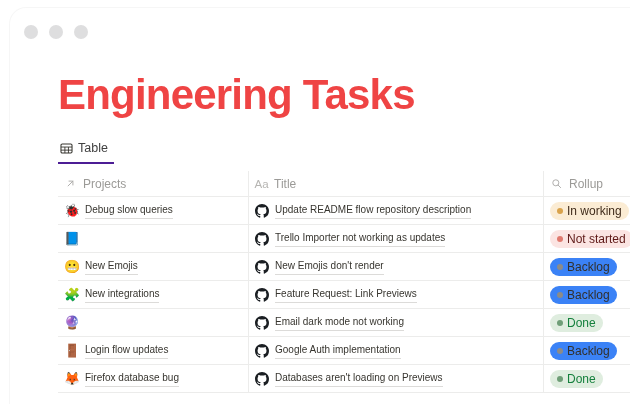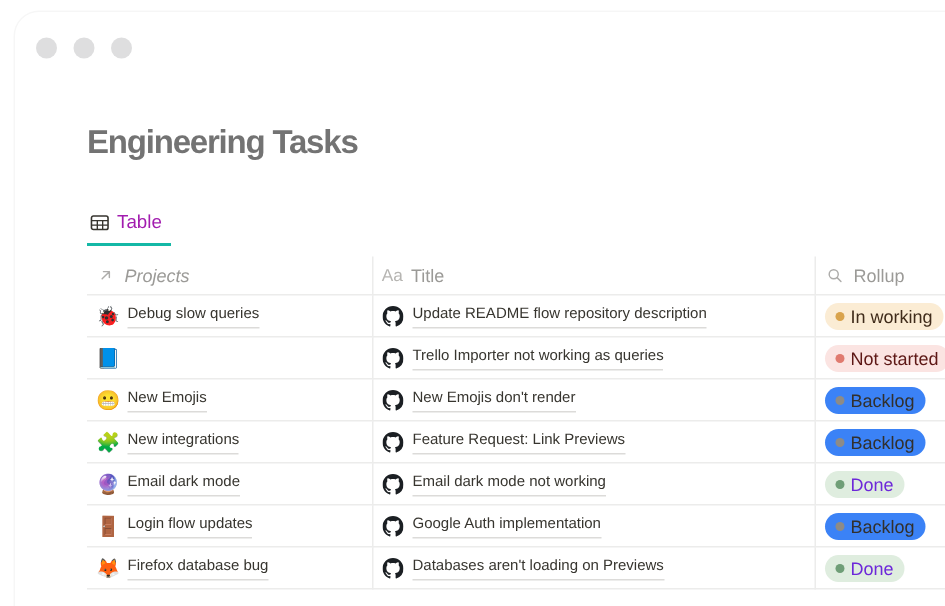--- a/index.html
+++ b/index.html
@@ -38,45 +38,45 @@
     height: 14px;
     border-radius: 50%;
     background: #dededf;
   }
 
   
   #page-title {
     position: absolute;
     left: 48px;
     top: 66px;
-    font-size: 22px;
+    font-size: 42px;
     font-weight: 700;
     letter-spacing: -0.8px;
-    color: #737373;
+    color: #ef4444;
     line-height: 42px;
     white-space: nowrap;
   }
 
   
   #view-tabs {
     position: absolute;
     left: 48px;
     top: 133px;
     display: flex;
     align-items: flex-end;
   }
   .view-tab {
     display: flex;
     align-items: center;
     gap: 5px;
     padding: 0 6px 7px 2px;
     font-size: 12.5px;
-    color: #a21caf;
+    color: #404040;
     font-weight: 500;
-    border-bottom: 2px solid #14b8a6;
+    border-bottom: 2px solid #4c1d95;
     cursor: pointer;
   }
   .view-tab .tab-icon { display: flex; align-items: center; }
 
   
   #tasks-table {
     position: absolute;
     left: 48px;
     top: 163px;
     width: 600px;
@@ -92,21 +92,21 @@
     display: flex;
     align-items: center;
     gap: 6px;
     font-size: 12px;
     color: #9b9a97;
     height: 26px;
     padding-left: 6px;
     border-left: 1px solid #ececeb;
     cursor: pointer;
   }
-  .th:first-child { border-left: none; font-style: italic; }
+  .th:first-child { border-left: none; }
   .th-icon {
     display: flex;
     align-items: center;
     justify-content: center;
     width: 13px;
     color: #adacaa;
     font-size: 11px;
   }
 
   .col-projects { width: 190px; min-width: 190px; }
@@ -172,21 +172,21 @@
     height: 6px;
     border-radius: 50%;
     flex: 0 0 6px;
   }
   .badge-inprogress { background: #fbecd4; color: #402c1b; }
   .badge-inprogress .status-dot { background: #d9a34c; }
   .badge-notstarted { background: #fbe4e2; color: #5d1715; }
   .badge-notstarted .status-dot { background: #e07a6f; }
   .badge-backlog    { background: #3b82f6; color: #32302c; text-align: center; }
   .badge-backlog .status-dot { background: #8d8b87; }
-  .badge-done       { background: #dfeddf; color: #6d28d9; }
+  .badge-done       { background: #dfeddf; color: #15803d; }
   .badge-done .status-dot { background: #6f9e77; }
 </style>
 </head>
 <body>
 
 <div id="app-card">
 
   <div id="window-chrome">
     <div class="traffic-dot"></div>
     <div class="traffic-dot"></div>
@@ -257,21 +257,21 @@
         <div class="table-row">
           <div class="td col-projects">
             <span class="cell-emoji">📘</span>
           </div>
           <div class="td col-title">
             <span class="gh-icon">
               <svg width="14" height="14" viewBox="0 0 16 16" aria-hidden="true">
                 <path fill="#1b1f23" fill-rule="evenodd" d="M8 0C3.58 0 0 3.58 0 8c0 3.54 2.29 6.53 5.47 7.59.4.07.55-.17.55-.38 0-.19-.01-.82-.01-1.49-2.01.37-2.53-.49-2.69-.94-.09-.23-.48-.94-.82-1.13-.28-.15-.68-.52-.01-.53.63-.01 1.08.58 1.23.82.72 1.21 1.87.87 2.33.66.07-.52.28-.87.51-1.07-1.78-.2-3.64-.89-3.64-3.95 0-.87.31-1.59.82-2.15-.08-.2-.36-1.02.08-2.12 0 0 .67-.21 2.2.82.64-.18 1.32-.27 2-.27s1.36.09 2 .27c1.53-1.04 2.2-.82 2.2-.82.44 1.1.16 1.92.08 2.12.51.56.82 1.27.82 2.15 0 3.07-1.87 3.75-3.65 3.95.29.25.54.73.54 1.48 0 1.07-.01 1.93-.01 2.2 0 .21.15.46.55.38A8.01 8.01 0 0 0 16 8c0-4.42-3.58-8-8-8z"></path>
               </svg>
             </span>
-            <span class="cell-link">Trello Importer not working as queries</span>
+            <span class="cell-link">Trello Importer not working as updates</span>
           </div>
           <div class="td col-rollup">
             <span class="status-badge badge-notstarted">
               <span class="status-dot"></span>
               <span>Not started</span>
             </span>
           </div>
         </div>
         <div class="table-row">
           <div class="td col-projects">
@@ -309,21 +309,20 @@
           <div class="td col-rollup">
             <span class="status-badge badge-backlog">
               <span class="status-dot"></span>
               <span>Backlog</span>
             </span>
           </div>
         </div>
         <div class="table-row">
           <div class="td col-projects">
             <span class="cell-emoji">🔮</span>
-            <span class="cell-link">Email dark mode</span>
           </div>
           <div class="td col-title">
             <span class="gh-icon">
               <svg width="14" height="14" viewBox="0 0 16 16" aria-hidden="true">
                 <path fill="#1b1f23" fill-rule="evenodd" d="M8 0C3.58 0 0 3.58 0 8c0 3.54 2.29 6.53 5.47 7.59.4.07.55-.17.55-.38 0-.19-.01-.82-.01-1.49-2.01.37-2.53-.49-2.69-.94-.09-.23-.48-.94-.82-1.13-.28-.15-.68-.52-.01-.53.63-.01 1.08.58 1.23.82.72 1.21 1.87.87 2.33.66.07-.52.28-.87.51-1.07-1.78-.2-3.64-.89-3.64-3.95 0-.87.31-1.59.82-2.15-.08-.2-.36-1.02.08-2.12 0 0 .67-.21 2.2.82.64-.18 1.32-.27 2-.27s1.36.09 2 .27c1.53-1.04 2.2-.82 2.2-.82.44 1.1.16 1.92.08 2.12.51.56.82 1.27.82 2.15 0 3.07-1.87 3.75-3.65 3.95.29.25.54.73.54 1.48 0 1.07-.01 1.93-.01 2.2 0 .21.15.46.55.38A8.01 8.01 0 0 0 16 8c0-4.42-3.58-8-8-8z"></path>
               </svg>
             </span>
             <span class="cell-link">Email dark mode not working</span>
           </div>
           <div class="td col-rollup">

